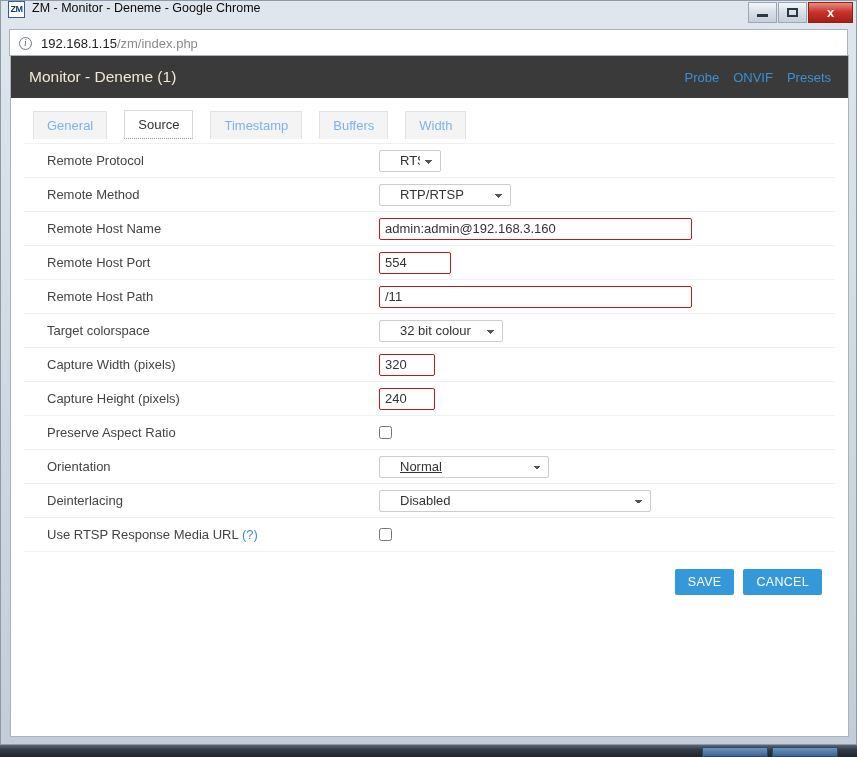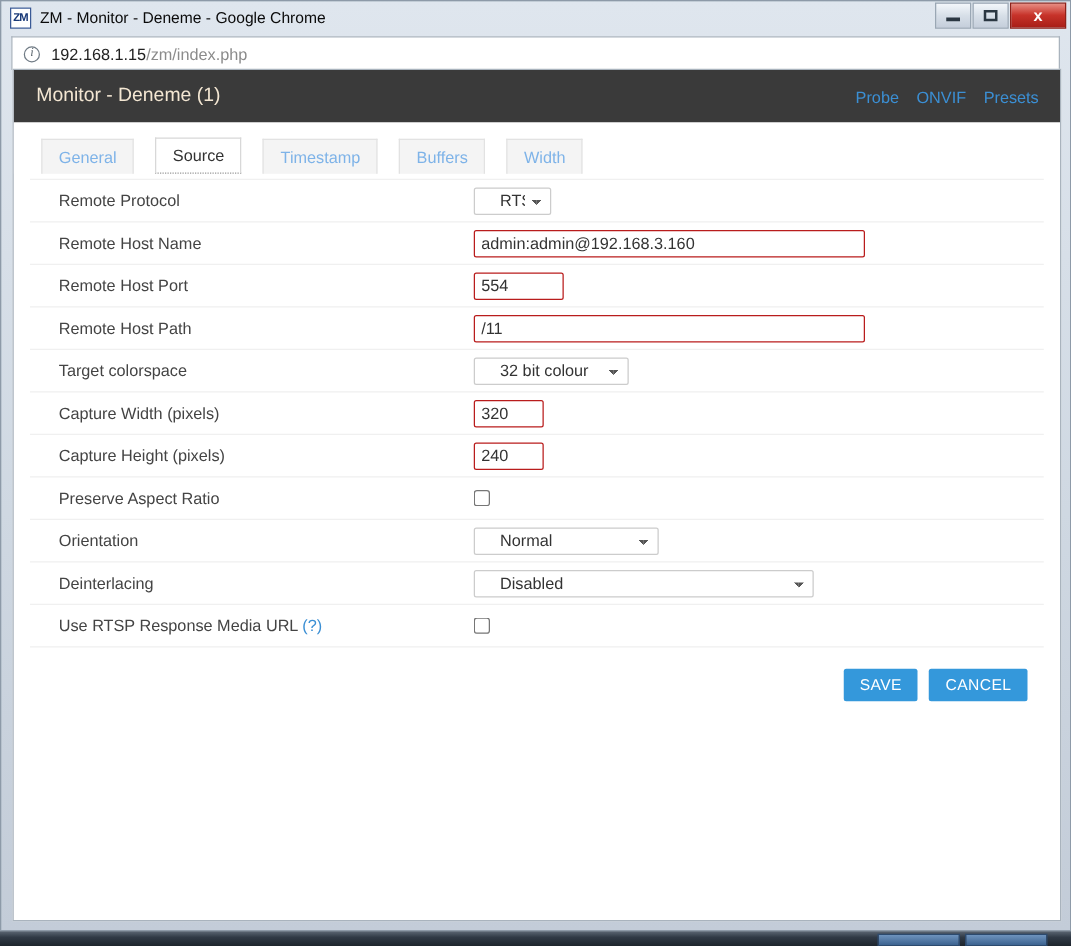--- a/index.html
+++ b/index.html
@@ -15,21 +15,21 @@
     position: absolute;
     left: 0; top: 0;
     width: 857px; height: 745px;
     background: linear-gradient(#dfe6ee, #cfd8e2 55%, #c3ccd8);
     border: 1px solid #8d9aa8;
     box-sizing: border-box;
   }
   .titlebar {
     position: absolute; left: 0; top: 0;
     width: 100%; height: 26px;
-    display: flex; align-items: center;
+    display: flex; align-items: flex-start;
   }
   .favicon {
     width: 17px; height: 17px;
     margin-left: 7px; margin-right: 7px;
     background: #ffffff;
     border: 1px solid #3a5a96;
     box-sizing: border-box;
     display: flex; align-items: center; justify-content: center;
     font-size: 9px; font-weight: bold;
     color: #1a3a78;
@@ -195,21 +195,21 @@
       linear-gradient(135deg, #555 50%, transparent 50%);
     background-position:
       calc(100% - 11px) calc(50% + 1px),
       calc(100% - 7px) calc(50% + 1px);
     background-size: 4px 4px, 4px 4px;
     background-repeat: no-repeat;
   }
   select.w-proto  { width: 62px; }
   select.w-method { width: 132px; }
   select.w-color  { width: 124px; }
-  select.w-orient { width: 148px; }
+  select.w-orient { width: 170px; text-decoration: underline; }
   select.w-deint  { width: 272px; }
 
   input.ztext {
     font-family: "Liberation Sans", sans-serif;
     font-size: 13px;
     color: #333333;
     background: #ffffff;
     border: 1px solid #b91c1c;
     border-radius: 2px;
     height: 22px;
@@ -308,20 +308,26 @@
 
     <div class="form">
 
       <div class="row">
         <div class="row-label">Remote Protocol</div>
         <div class="row-field">
           <select class="zsel w-proto"><option>HTTP</option><option selected="">RTSP</option></select>
         </div>
       </div>
 
+      <div class="row">
+        <div class="row-label">Remote Method</div>
+        <div class="row-field">
+          <select class="zsel w-method"><option>RTP/Unicast</option><option>RTP/Multicast</option><option selected="">RTP/RTSP</option><option>RTP/RTSP/HTTP</option></select>
+        </div>
+      </div>
 
       <div class="row">
         <div class="row-label">Remote Host Name</div>
         <div class="row-field">
           <input class="ztext w-host" type="text" value="admin:admin@192.168.3.160" style="">
         </div>
       </div>
 
       <div class="row">
         <div class="row-label">Remote Host Port</div>

